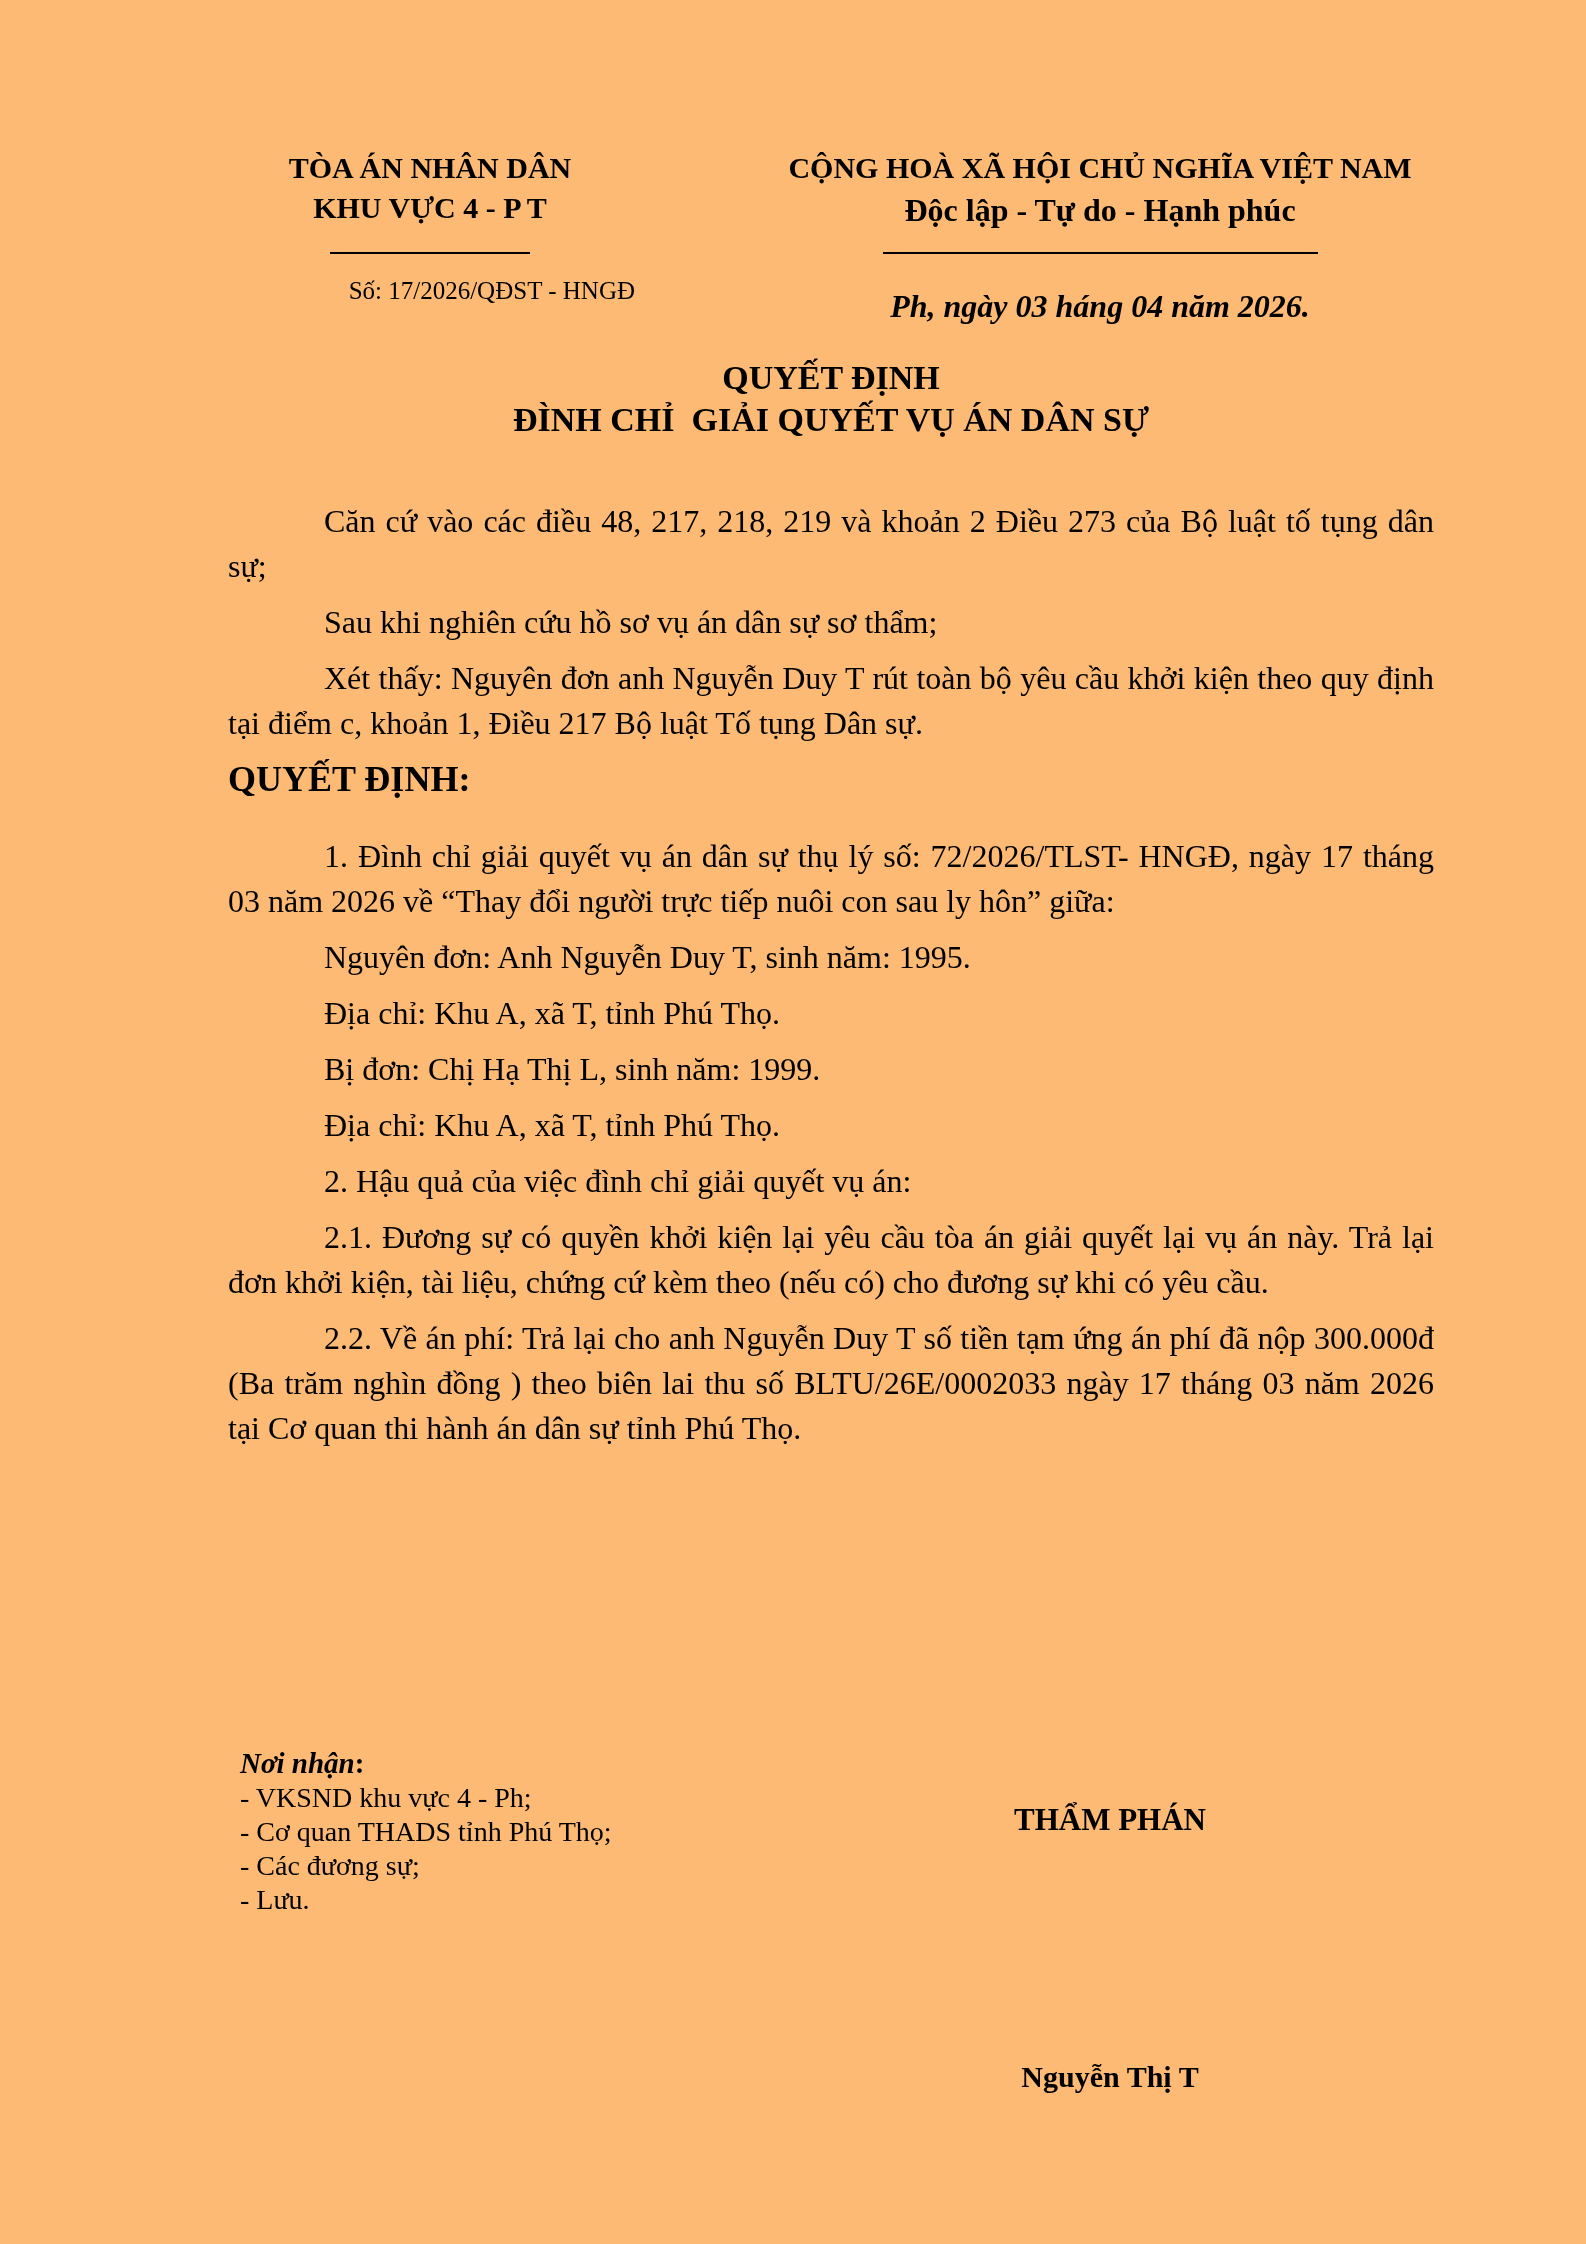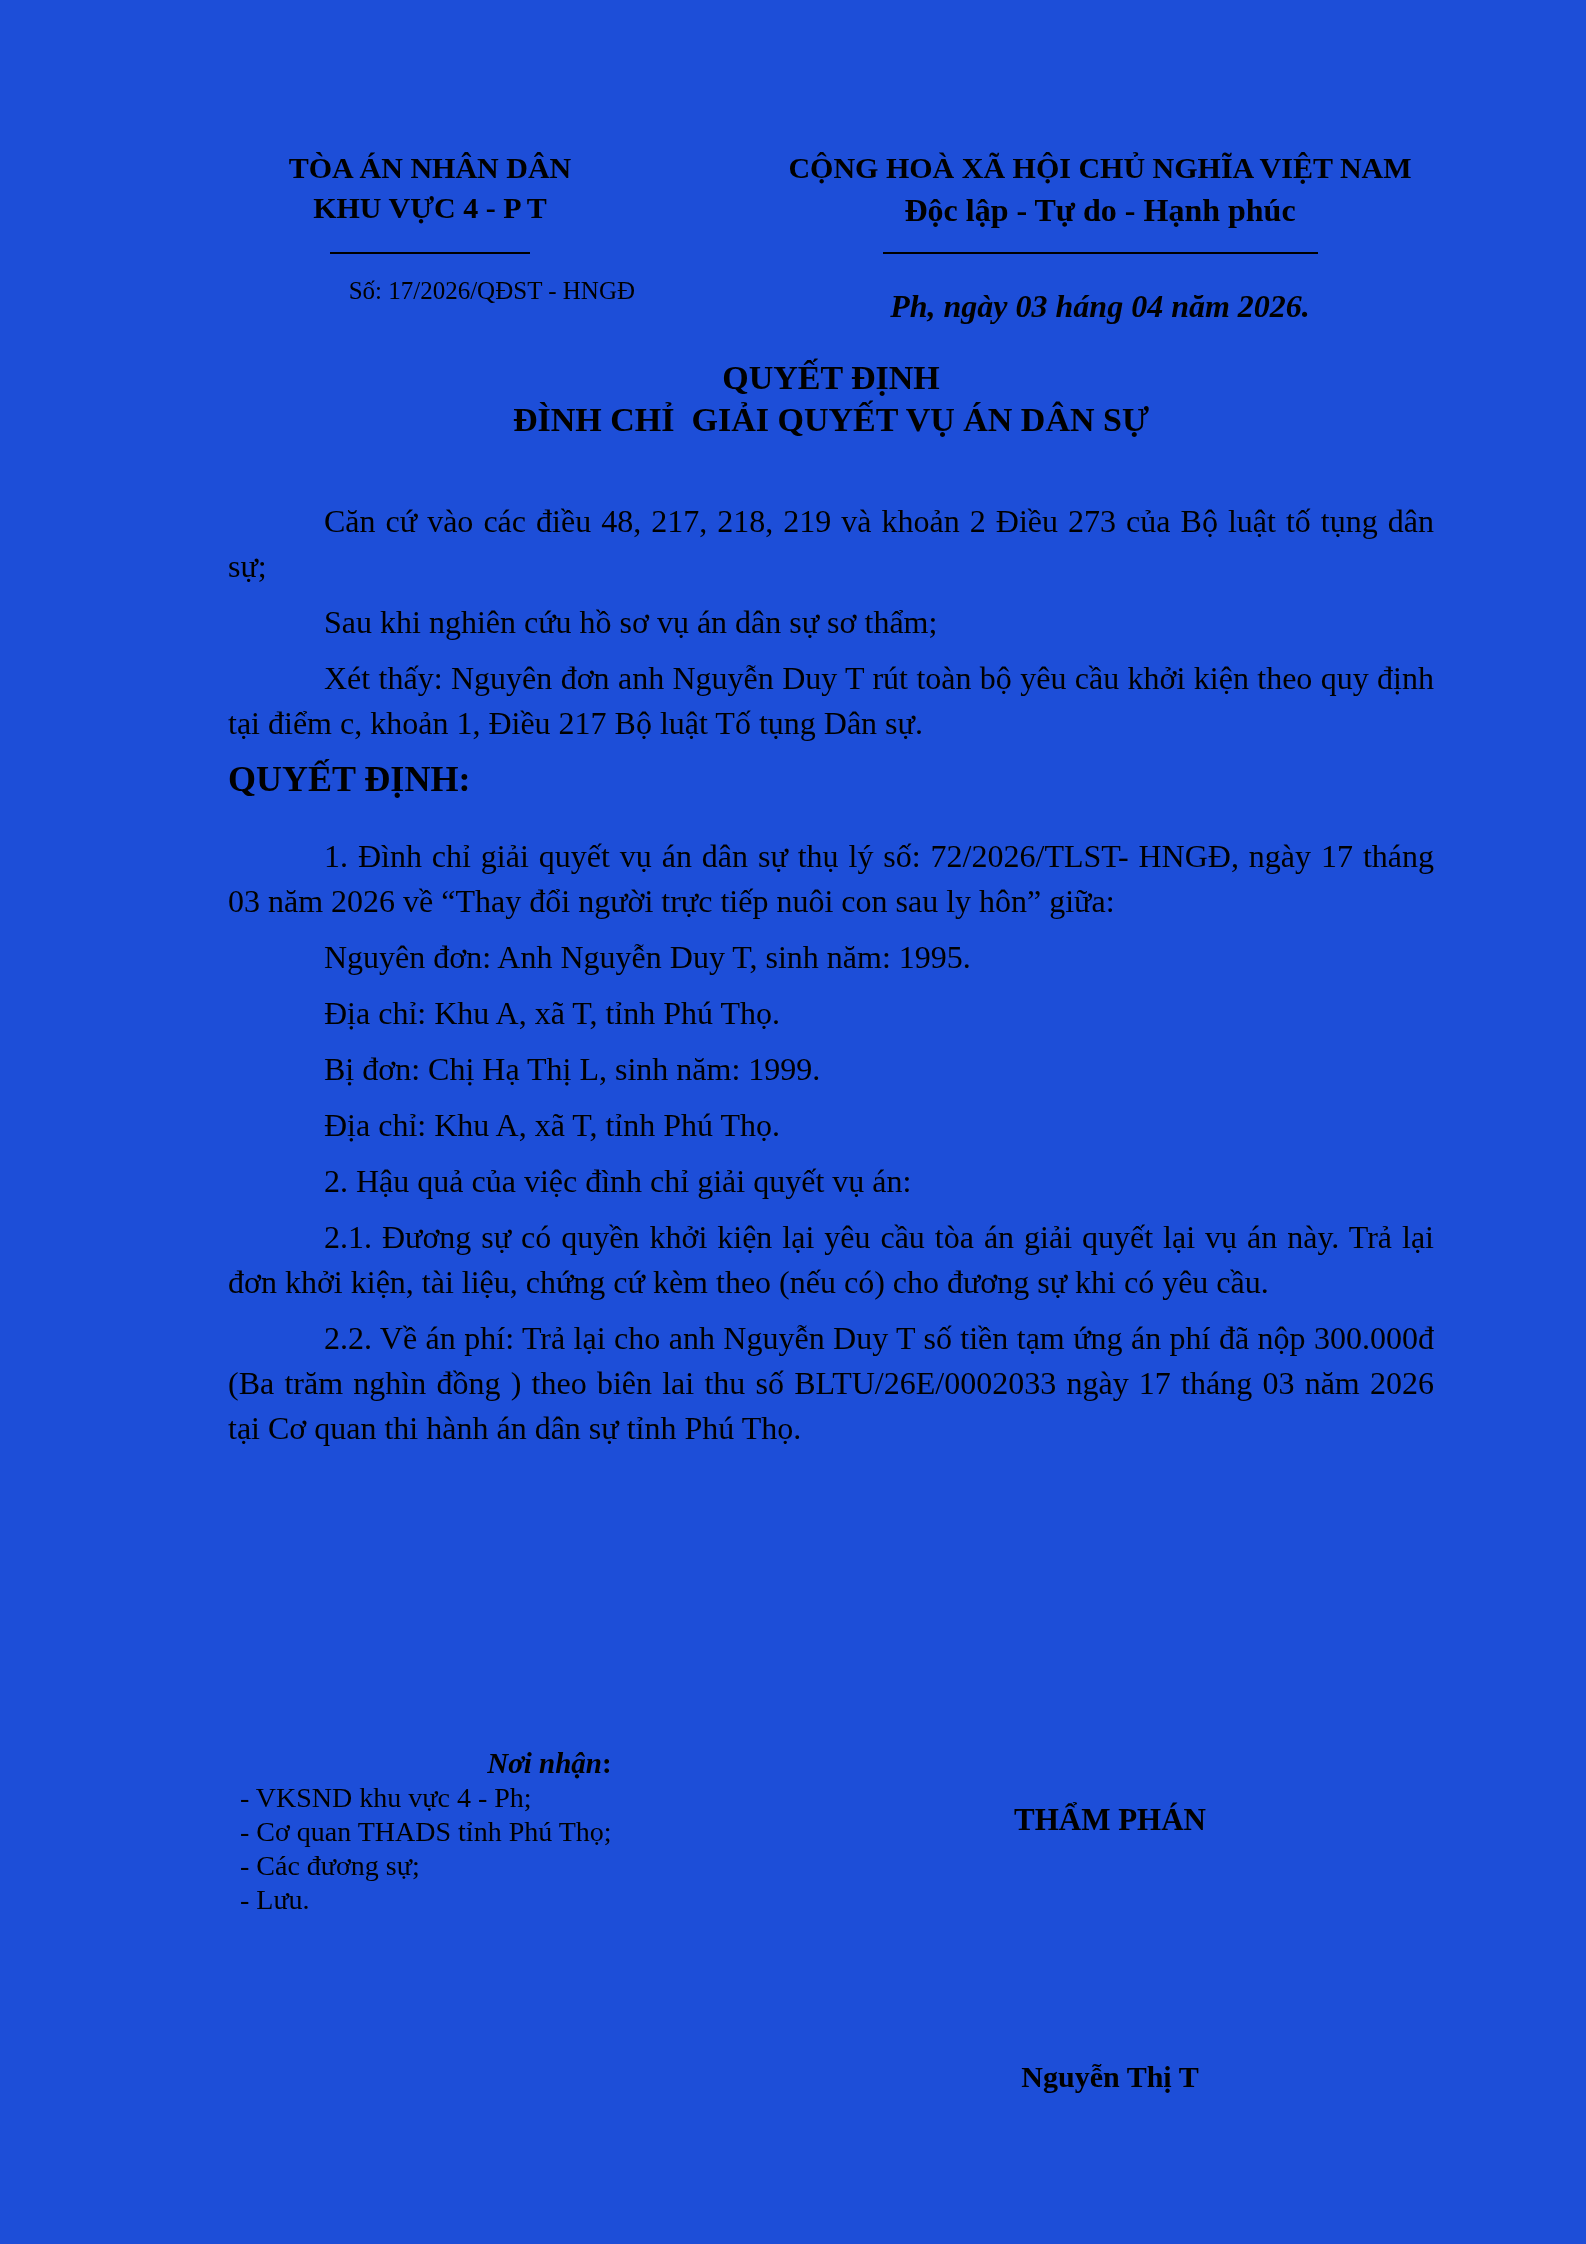--- a/index.html
+++ b/index.html
@@ -1,20 +1,20 @@
 <!DOCTYPE html>
 <html><head>
 <meta charset="utf-8">
 <style>
   * { margin:0; padding:0; box-sizing:border-box; }
   html, body { background:#ffffff; }
   .page {
     position:relative;
     width:1586px; height:2244px;
-    background:#1d4ed8; color:#000000;
+    background:#fdba74; color:#000000;
     font-family:"Liberation Serif", serif;
     overflow:hidden;
     padding-left:48px;
   }
   
   .header-left {
     position:absolute; top:148px; left:225px; width:410px;
     text-align:center;
   }
   .court-line { font-weight:bold; font-size:30px; line-height:40px; }
@@ -51,21 +51,21 @@
   }
   .para-center {
     font-size:36px; font-weight:bold; text-align:left;
     line-height:45px; margin-bottom:32px; text-indent:0;
   }
   
   .recipients {
     position:absolute; top:1745px; left:240px;
   }
   .recipients-label {
-    font-size:29px; font-weight:bold; line-height:36px;text-align:right;
+    font-size:29px; font-weight:bold; line-height:36px;
   }
   .recipients-label .lbl { font-style:italic; }
   .recipient-item { font-size:28px; line-height:34px; }
   .signature-block {
     position:absolute; top:1800px; left:850px; width:520px;
     text-align:center;
   }
   .judge-title { font-weight:bold; font-size:31px; line-height:40px; }
   .judge-name  { font-weight:bold; font-size:30px; line-height:44px; margin-top:215px;text-align:center; }
 </style>

